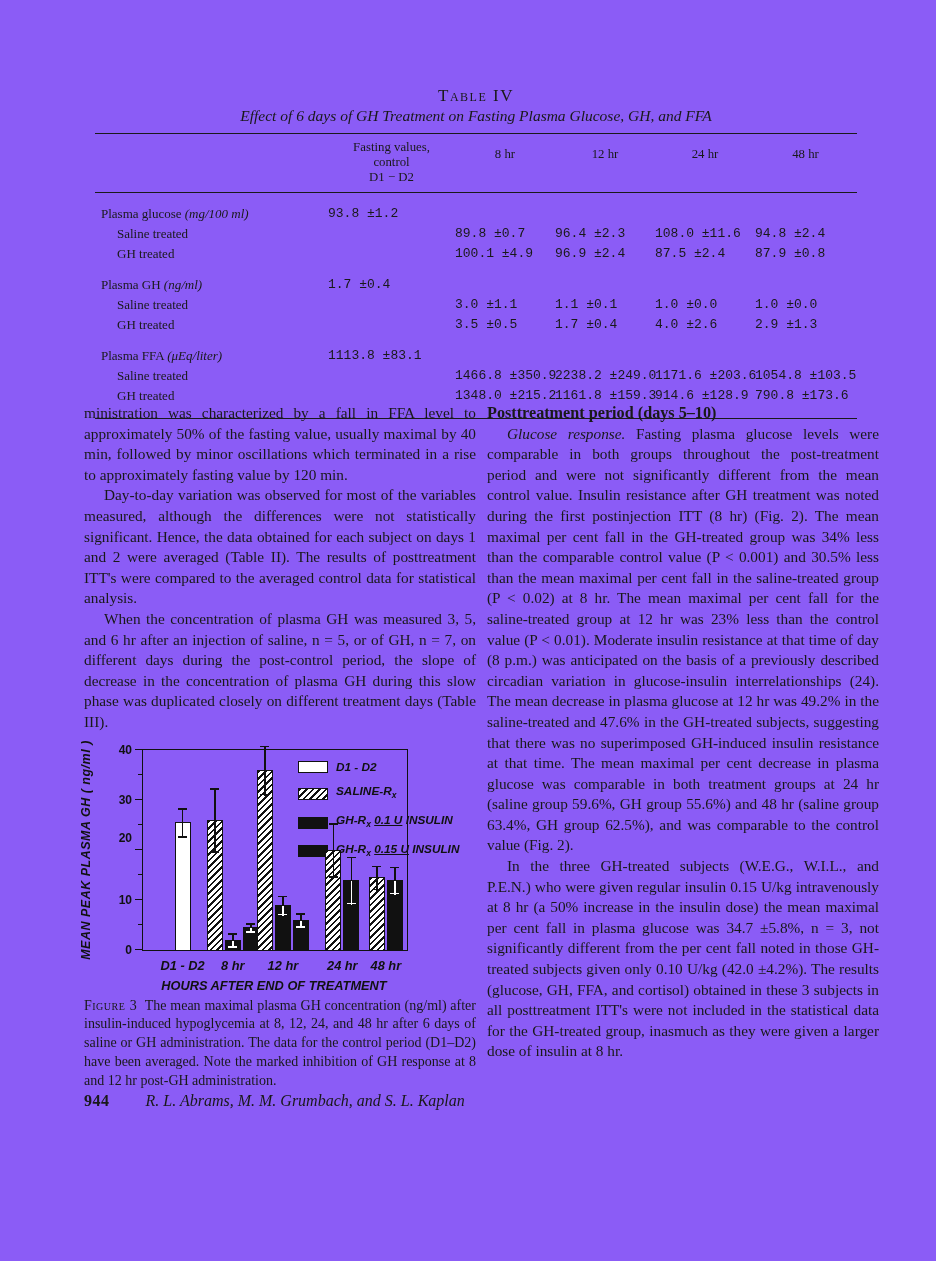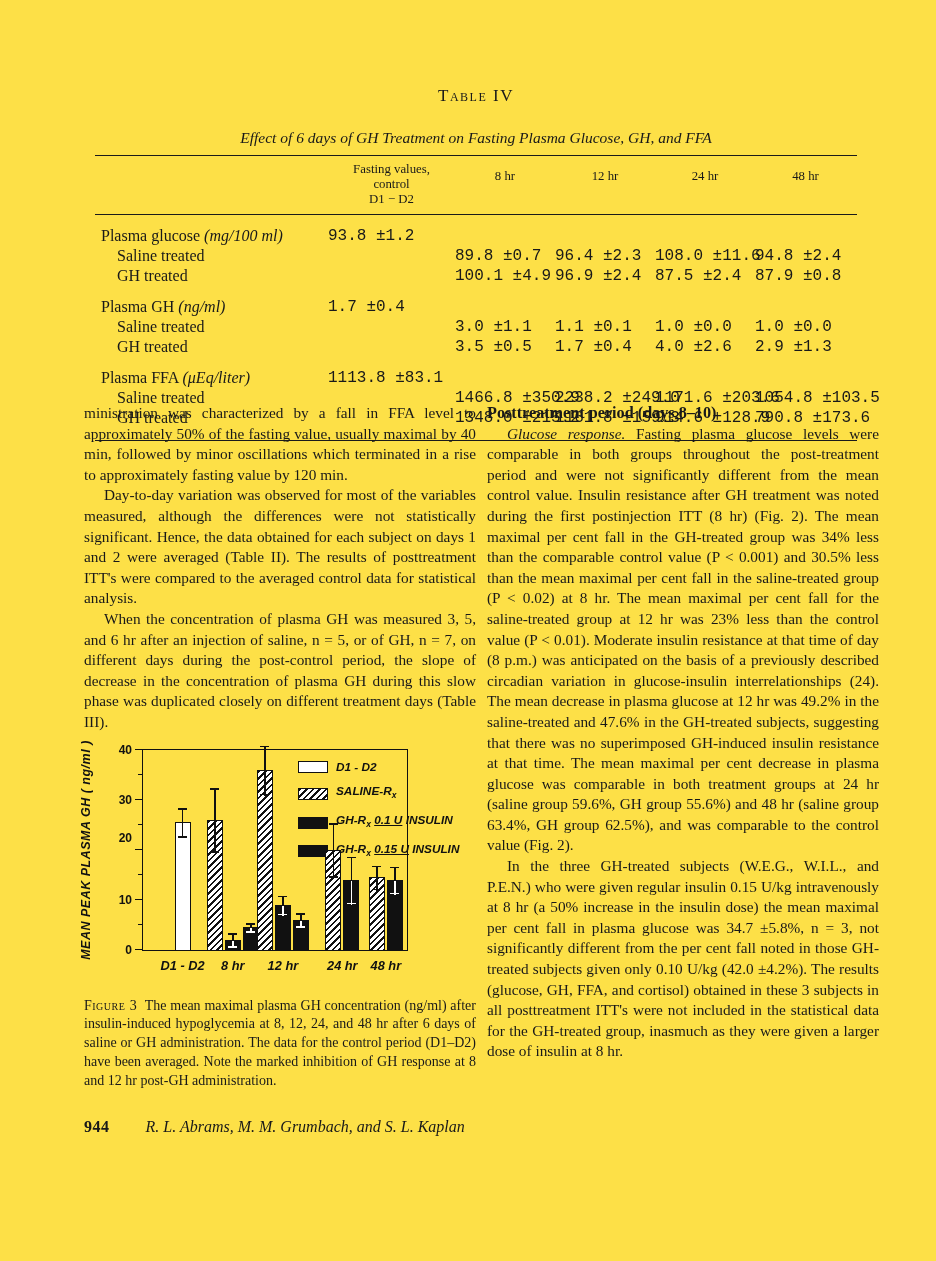--- a/index.html
+++ b/index.html
@@ -1,32 +1,32 @@
 <!DOCTYPE html>
 <html><head>
 <meta charset="utf-8">
 <style>
   html,body{margin:0;padding:0;background:#e8e8e8;}
   .page{
-    position:relative;width:936px;height:1261px;background:#fde047;
+    position:relative;width:936px;height:1261px;background:#8b5cf6;
     color:#191919;font-family:"Liberation Serif", serif;overflow:hidden;
     box-shadow:0 0 4px rgba(0,0,0,.4);
   }
   
   .table-sec{position:absolute;left:95px;top:86px;width:762px;}
   .t-title{text-align:center;font-size:17px;letter-spacing:1.5px;font-variant:small-caps;}
-  .t-sub{text-align:center;font-style:italic;font-size:15.5px;margin-top:23px;}
+  .t-sub{text-align:center;font-style:italic;font-size:15.5px;margin-top:1px;}
   .t-box{margin-top:8px;border-top:1.8px solid #1a1a1a;border-bottom:1.8px solid #1a1a1a;padding-bottom:12px;}
   .t-grid{display:grid;grid-template-columns:233px 127px 100px 100px 100px 101px;}
   .t-head{border-bottom:1.4px solid #1a1a1a;padding-top:6px;padding-bottom:7px;}
   .t-head .cell{font-size:12.8px;text-align:center;}
   .fast-head{grid-row:1 / span 2;grid-column:2;align-self:center;line-height:15px;}
   .span-head{grid-column:3 / span 4;border-bottom:1.2px solid #1a1a1a;padding-bottom:4px;}
   .hr-head{padding-top:7px;}
-  .t-body{font-size:16px;}
+  .t-body{font-size:13px;}
   .t-body .row{display:grid;grid-template-columns:233px 127px 100px 100px 100px 101px;line-height:20px;}
   .t-body .grp{margin-top:11px;}
   .t-body .lbl{padding-left:6px;}
   .t-body .sublbl{padding-left:22px;}
   .t-body .val{white-space:nowrap;font-family:Liberation Mono, monospace;}
   .unit{font-style:italic;}
   
   .col{position:absolute;top:403px;width:392px;font-size:15.3px;line-height:20.6px;text-align:justify;}
   .col-left{left:84px;}
   .col-right{left:487px;}
@@ -61,21 +61,21 @@
   .leg-sw{width:30px;height:12px;border:1.6px solid #111;box-sizing:border-box;margin-right:8px;flex:0 0 auto;}
   .leg-sw.open{background:#fff;}
   .leg-sw.solid{background:#111;}
   .leg-sw.hatch{background:repeating-linear-gradient(135deg,#111 0px,#111 1.8px,#fff 1.8px,#fff 4.6px);}
   .leg-tx{font-weight:bold;font-style:italic;font-size:11.8px;white-space:nowrap;color:#111;}
   .leg-tx sub{font-size:8.5px;}
   .leg-tx .ul{text-decoration:underline;}
   
   .caption{margin-top:10px;font-size:14px;line-height:18.8px;text-align:justify;}
   .sc{font-variant:small-caps;letter-spacing:.5px;}
-  .footer{position:absolute;left:84px;top:1118px;width:750px;font-size:16px;}
+  .footer{position:absolute;left:84px;top:1092px;width:750px;font-size:16px;}
   .footer .pageno{font-weight:bold;letter-spacing:.5px;}
   .footer .authors{font-style:italic;margin-left:36px;}
 </style>
 </head>
 <body>
 
 <div class="page">
 
   <section class="table-sec">
     <div class="t-title">Table IV</div>
@@ -286,27 +286,28 @@
             </div>
             <div class="bar solid" style="height: 70px;">
               <div class="wh" style="top: 0px; height: 14px; background: rgb(255, 255, 255);"></div>
               <div class="cap" style="top: 12.4px; background: rgb(255, 255, 255);"></div>
               <div class="wh" style="top: -14px; height: 14px; background: rgb(17, 17, 17);"></div>
               <div class="cap" style="top: -14px; background: rgb(17, 17, 17);"></div>
             </div>
           </div>
           <div class="xtlab" style="left: 92%;">48 hr</div>
         </div>
+      <div class="xlab">HOURS AFTER END OF TREATMENT</div>
     </figure>
 
     <p class="caption"><span class="sc">Figure 3</span>&nbsp;&nbsp;<span>The mean maximal plasma GH concentration (ng/ml) after insulin-induced hypoglycemia at 8, 12, 24, and 48 hr after 6 days of saline or GH administration. The data for the control period (D1–D2) have been averaged. Note the marked inhibition of GH response at 8 and 12 hr post-GH administration.</span></p>
   </div>
 
   <div class="col col-right">
-    <p class="rc-head">Posttreatment period (days 8–10)</p>
+    <p class="rc-head">Posttreatment period (days 5–10)</p>
     <p class="indent"><span class="lead">Glucose response.</span> <span>Fasting plasma glucose levels were comparable in both groups throughout the post-treatment period and were not significantly different from the mean control value. Insulin resistance after GH treatment was noted during the first postinjection ITT (8 hr) (Fig. 2). The mean maximal per cent fall in the GH-treated group was 34% less than the comparable control value (P &lt; 0.001) and 30.5% less than the mean maximal per cent fall in the saline-treated group (P &lt; 0.02) at 8 hr. The mean maximal per cent fall for the saline-treated group at 12 hr was 23% less than the control value (P &lt; 0.01). Moderate insulin resistance at that time of day (8 p.m.) was anticipated on the basis of a previously described circadian variation in glucose-insulin interrelationships (24). The mean decrease in plasma glucose at 12 hr was 49.2% in the saline-treated and 47.6% in the GH-treated subjects, suggesting that there was no superimposed GH-induced insulin resistance at that time. The mean maximal per cent decrease in plasma glucose was comparable in both treatment groups at 24 hr (saline group 59.6%, GH group 55.6%) and 48 hr (saline group 63.4%, GH group 62.5%), and was comparable to the control value (Fig. 2).</span></p>
     <p class="indent">In the three GH-treated subjects (W.E.G., W.I.L., and P.E.N.) who were given regular insulin 0.15 U/kg intravenously at 8 hr (a 50% increase in the insulin dose) the mean maximal per cent fall in plasma glucose was 34.7 ±5.8%, n = 3, not significantly different from the per cent fall noted in those GH-treated subjects given only 0.10 U/kg (42.0 ±4.2%). The results (glucose, GH, FFA, and cortisol) obtained in these 3 subjects in all posttreatment ITT's were not included in the statistical data for the GH-treated group, inasmuch as they were given a larger dose of insulin at 8 hr.</p>
   </div>
 
   <div class="footer">
     <span class="pageno">944</span><span class="authors">R. L. Abrams, M. M. Grumbach, and S. L. Kaplan</span>
   </div>
 
 </div>
 

